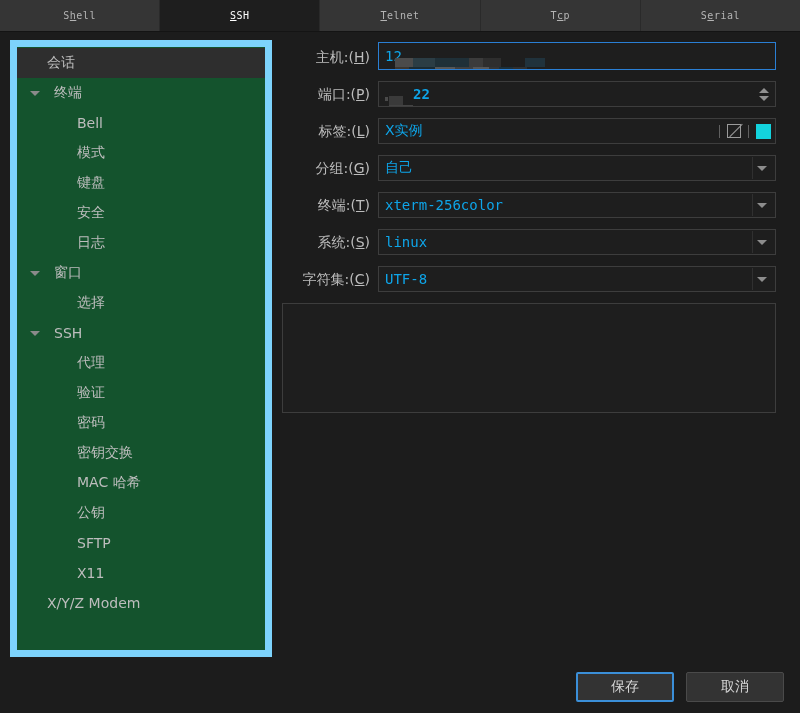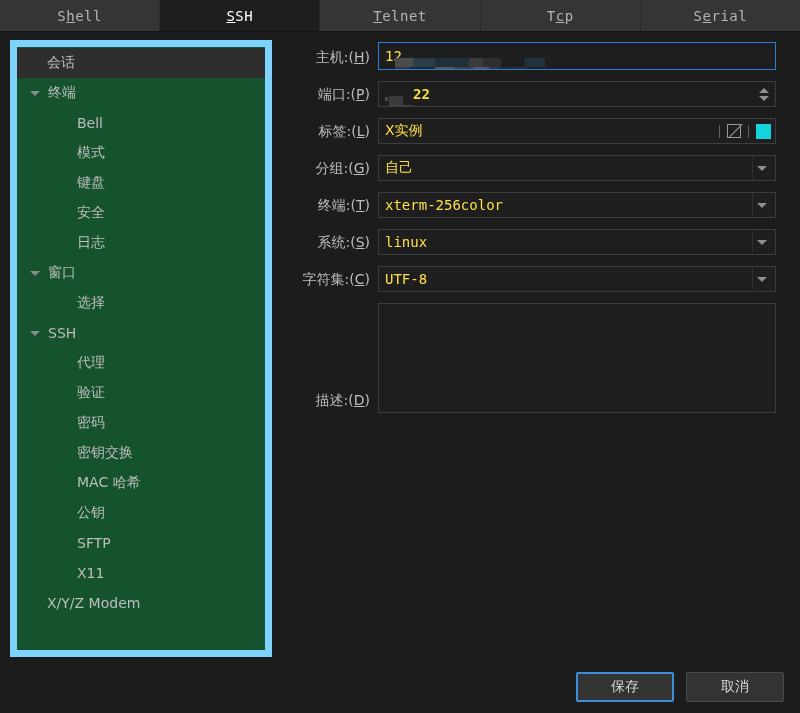--- a/index.html
+++ b/index.html
@@ -21,21 +21,21 @@
     display: flex;
     height: 31px;
     background: #1e1e1e;
     border-bottom: 1px solid #141414;
   }
   .tab {
     flex: 1 1 0;
     display: flex;
     align-items: center;
     justify-content: center;
-    font-size: 14px;
+    font-size: 10px;
     letter-spacing: 0.5px;
     color: #b4b4b4;
     background: #353535;
     border-right: 1px solid #2a2a2a;
     font-family: "DejaVu Sans Mono", "Liberation Mono", monospace;
     cursor: default;
     user-select: none;
   }
   .tab:last-child { border-right: none; }
   .tab.active {
@@ -92,21 +92,21 @@
   }
   .tree-row .arrow::after {
     content: "";
     position: absolute;
     left: 0; top: 3px;
     border-left: 5px solid transparent;
     border-right: 5px solid transparent;
     border-top: 5px solid #8a8a8a;
   }
   .tree-row .lbl { font-family: "DejaVu Sans", "Liberation Sans", sans-serif; }
-  .tree-row.lvl0 .lbl { margin-left: 1px; }
+  .tree-row.lvl0 .lbl { margin-left: 7px; }
   .tree-row.lvl0.noarrow .lbl { margin-left: 30px; }
   .tree-row.lvl1 .lbl { margin-left: 60px; }
 
   .editdefaults-wrap {
     padding: 15px 0 0 2px;
   }
   .btn {
     background: #353535;
     border: 1px solid #4a4a4a;
     color: #cfcfcf;
@@ -148,21 +148,21 @@
   .field {
     flex: 1 1 auto;
     height: 26px;
     box-sizing: border-box;
     background: #1e1e1e;
     border: 1px solid #3d3d3d;
     display: flex;
     align-items: center;
     position: relative;
     font-size: 14px;
-    color: #fde047;
+    color: #0ea5e9;
     font-family: "DejaVu Sans Mono", "Liberation Mono", monospace;
     overflow: hidden;
   }
   .field.focused {
     border: 1px solid #2a7fd4;
     height: 28px;
   }
   .field .txt {
     padding-left: 6px;
     white-space: nowrap;
@@ -464,21 +464,20 @@
     <div class="formrow">
       <div class="flabel"><span>字符集:(</span><span class="mn">C</span><span>)</span></div>
       <div class="field">
         <span class="txt">UTF-8</span>
         <span class="dd-sep"></span>
         <span class="dd-arrow"></span>
       </div>
     </div>
 
     <div class="formrow">
-      <div class="flabel"><span>描述:(</span><span class="mn">D</span><span>)</span></div>
       <div class="textarea-field"></div>
     </div>
 
   </div>
 </div>
 
 <div class="bottombar">
   <div class="dlgbtn default" style="border-color: rgb(59, 143, 216);">保存</div>
   <div class="dlgbtn">取消</div>
 </div>

